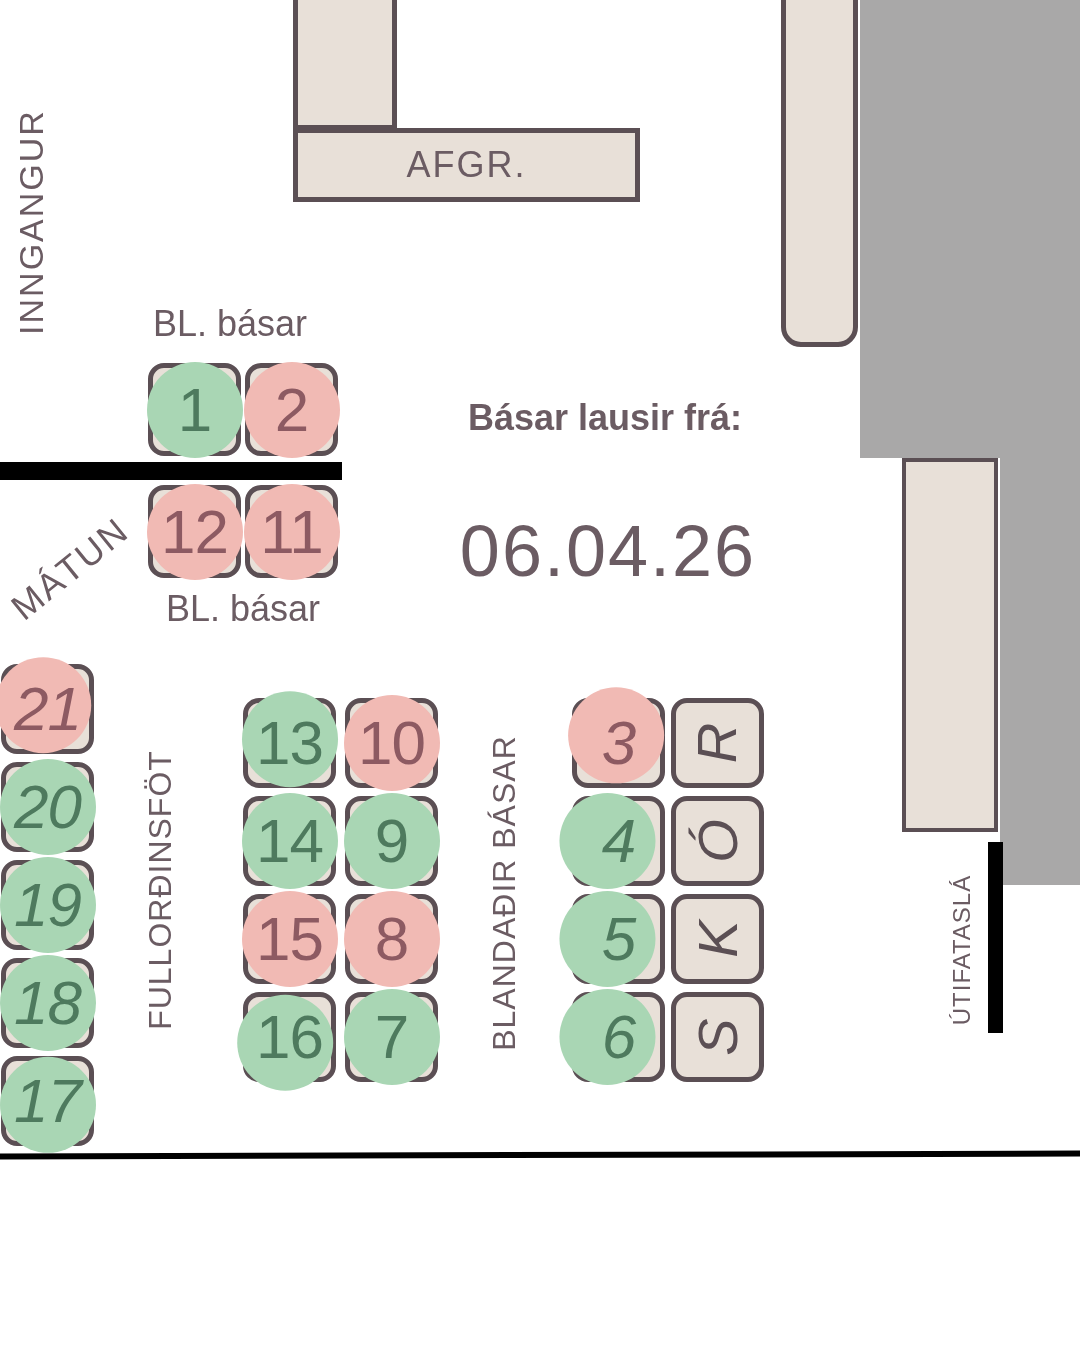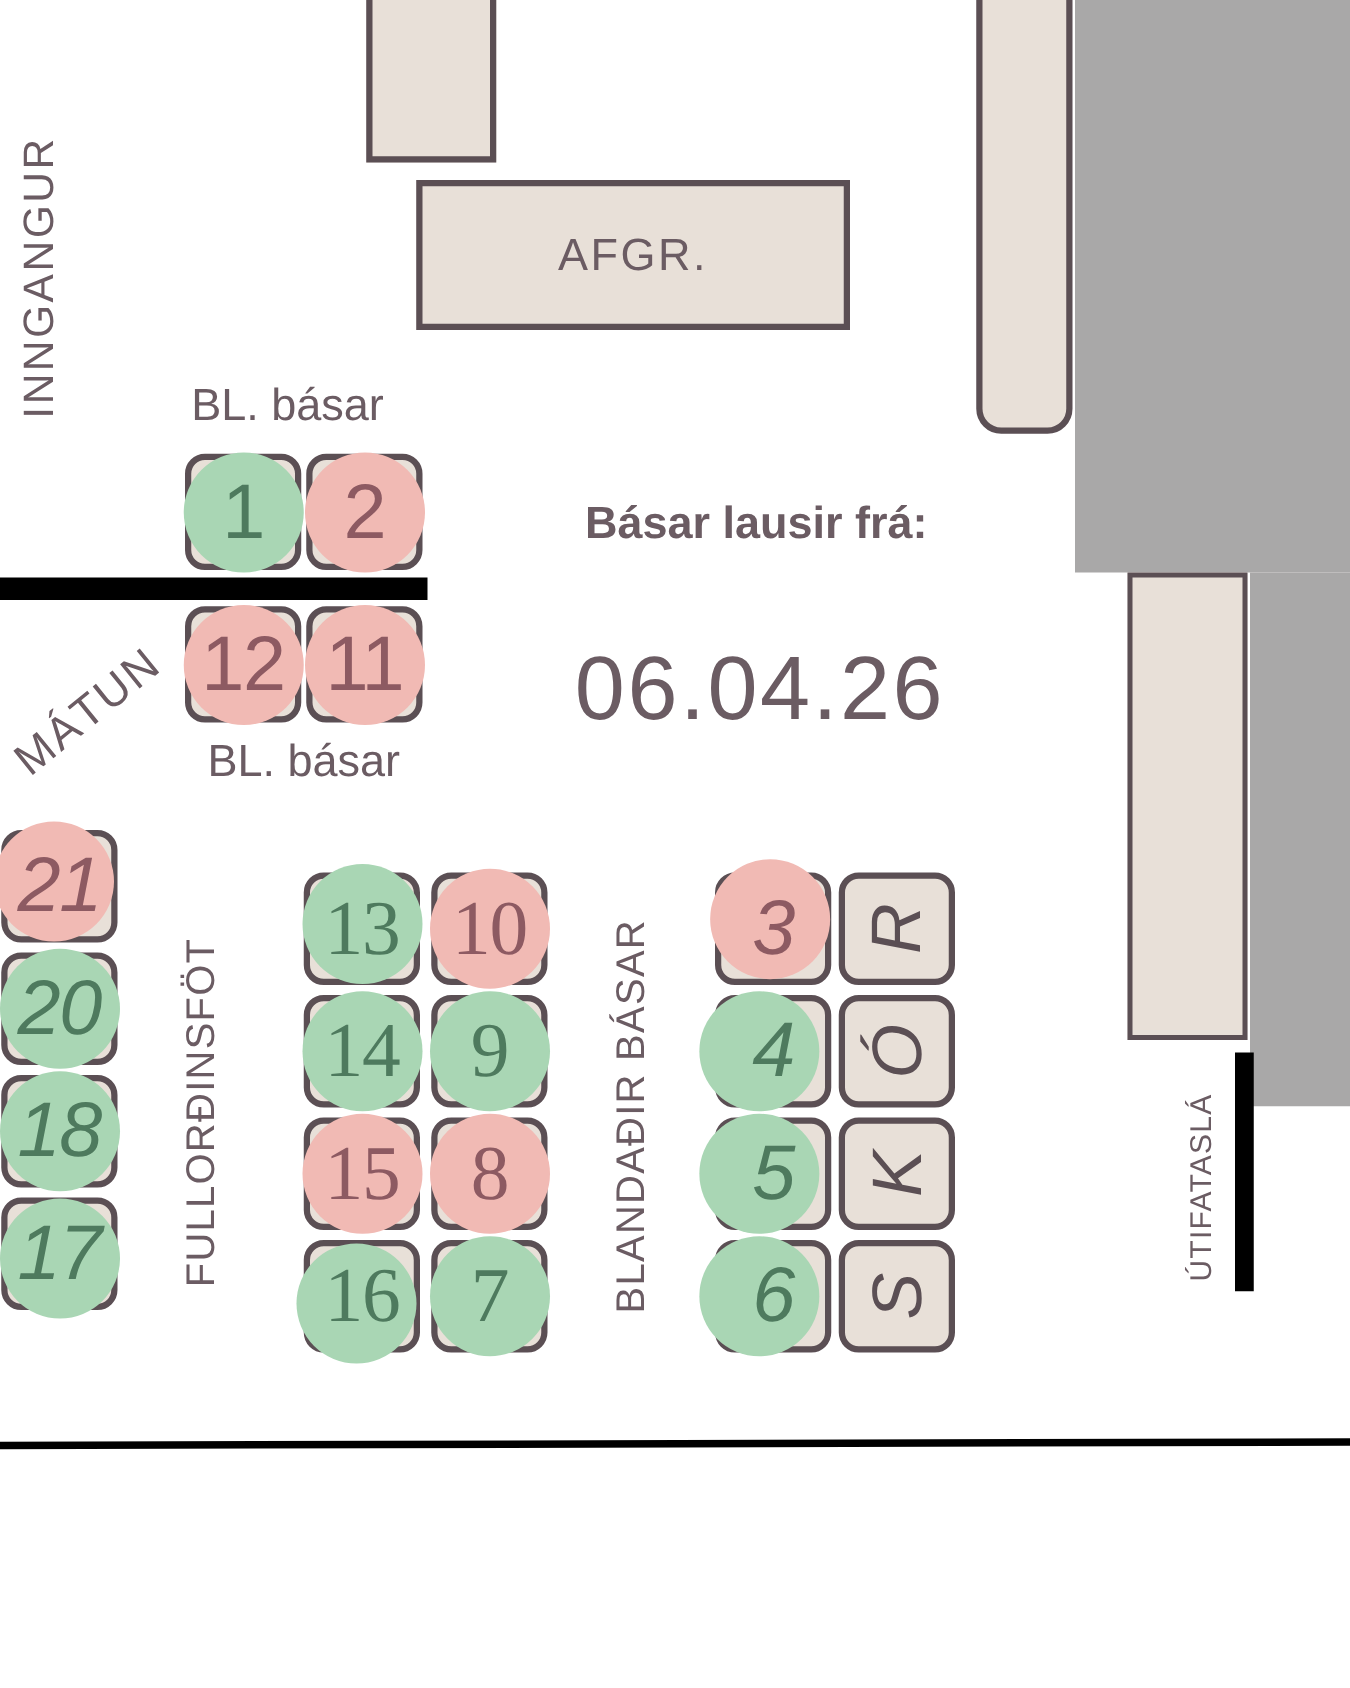--- a/index.html
+++ b/index.html
@@ -49,40 +49,40 @@
   [data-booth="4"]  .circle,
   [data-booth="5"]  .circle,
   [data-booth="6"]  .circle{transform:translate(-62%,-50%);}
   [data-booth="16"] .circle{transform:translate(-55%,-44%);}
   [data-booth="21"] .circle{transform:translate(-55%,-54%);}
   [data-booth="13"] .circle{transform:translate(-50%,-54%);}
   [data-booth="17"] .circle{transform:translate(-50%,-46%);}
   
   .row{position:absolute;display:flex;gap:4px;}
   .col{position:absolute;display:flex;flex-direction:column;gap:8px;font-style:italic;}
-  .grid2{position:absolute;display:grid;grid-template-columns:93px 93px;gap:8px 9px;font-family:Liberation Serif, serif;}
+  .grid2{position:absolute;display:grid;grid-template-columns:93px 93px;gap:8px 9px;}
   #bl-top-row .booth,#bl-bottom-row .booth{height:93px;}
   
   .letter-cell .letter{
     transform:rotate(-90deg);font-size:56px;line-height:1;
     color:var(--boothBorder,#5b4f54);
   }
   
   .divider{position:absolute;background:var(--black,#000);}
 </style>
 </head>
 <body style="--background: #ffffff; --wall: #a9a8a8; --boothFill: #e8e0d8; --boothBorder: #5b4f54; --green: #a9d6b4; --pink: #f1bab4; --greenNum: #4e7a5e; --pinkNum: #8d5a62; --label: #6b5c63; --black: #000000;">
 
 <div class="wall" style="left:860px;top:0;width:220px;height:458px;"></div>
 <div class="wall" style="left:1000px;top:458px;width:80px;height:427px;"></div>
 
 <div class="counter rounded" style="left:781px;top:-30px;width:77px;height:377px;"></div>
 
 <div class="counter" style="left:293px;top:-12px;width:104px;height:142px;"></div>
-<div class="counter" style="left:293px;top:144px;width:347px;height:120px;margin-left:40px;">
+<div class="counter" style="left:293px;top:128px;width:347px;height:74px;">
   <div class="counter-label">AFGR.</div>
 </div>
 
 <div class="counter" style="left:902px;top:458px;width:96px;height:374px;border-width:4px;border-radius:0;"></div>
 
 <div class="divider" style="left:0;top:462px;width:342px;height:18px;"></div>
 <div class="divider" style="left:988px;top:842px;width:15px;height:191px;"></div>
 <div class="divider" style="left:0;top:1152px;width:1080px;height:6px;transform:rotate(-0.15deg);"></div>
 
 <div class="label vlabel" style="left:-98px;top:202px;width:260px;height:40px;font-size:34px;letter-spacing:2px;">INNGANGUR</div>
@@ -127,20 +127,24 @@
 
 <div class="col" style="left:1px;top:664px;">
     <div class="booth" data-booth="21" data-status="pink">
       <span class="circle"></span>
       <span class="num">21</span>
     </div>
     <div class="booth" data-booth="20" data-status="green">
       <span class="circle"></span>
       <span class="num">20</span>
     </div>
+    <div class="booth" data-booth="19" data-status="green">
+      <span class="circle"></span>
+      <span class="num">19</span>
+    </div>
     <div class="booth" data-booth="18" data-status="green">
       <span class="circle"></span>
       <span class="num">18</span>
     </div>
     <div class="booth" data-booth="17" data-status="green">
       <span class="circle"></span>
       <span class="num">17</span>
     </div>
   </div>
 

